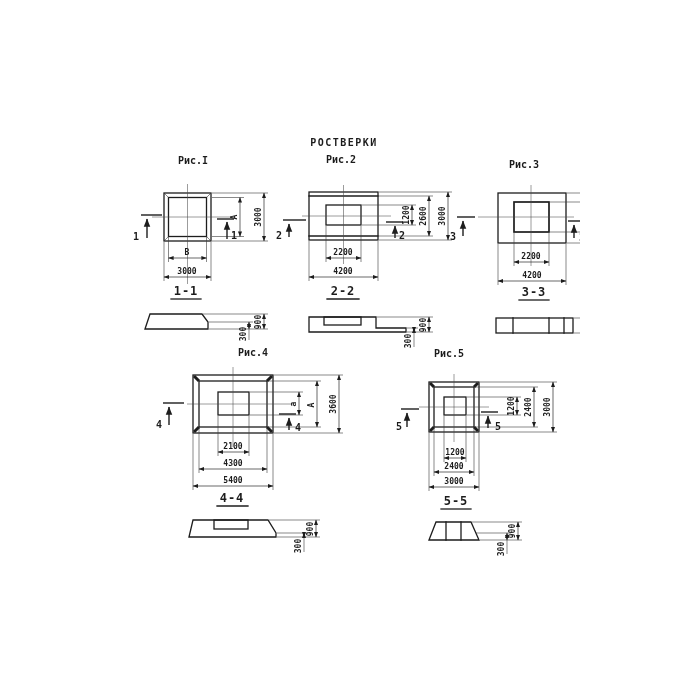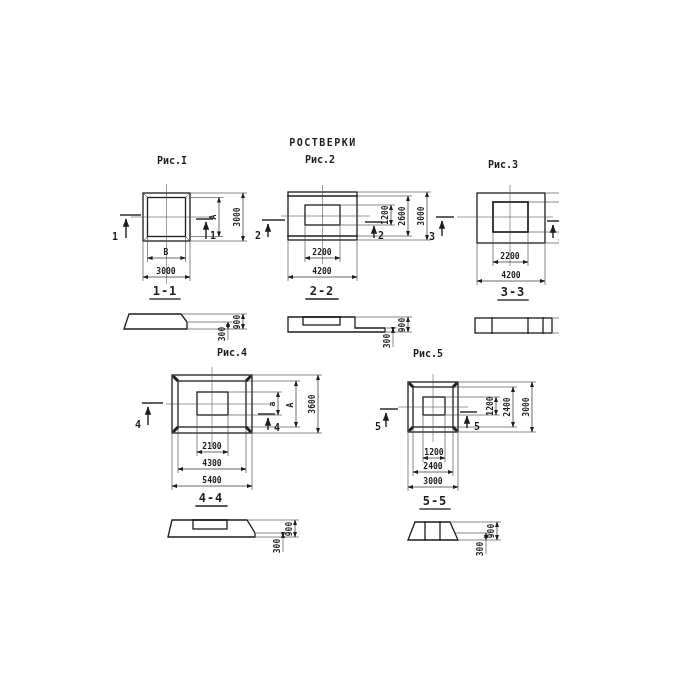--- a/index.html
+++ b/index.html
@@ -1,17 +1,17 @@
 <!DOCTYPE html>
 <html><head>
 <meta charset="utf-8">
 <style>
   html,body{margin:0;padding:0;background:#ffffff;}
   .sheet{position:relative;width:559px;height:700px;background:#ffffff;overflow:hidden;
-         font-family:"DejaVu Sans Mono", monospace;}
+         font-family:"DejaVu Sans Mono", monospace;margin-left:21px;}
   svg{position:absolute;left:0;top:0;}
   .main{stroke:#1d1d1d;stroke-width:1.3;fill:none;stroke-linecap:square;}
   .heavy{stroke:#1d1d1d;stroke-width:1.7;fill:none;}
   .thin{stroke:#3a3a3a;stroke-width:0.6;fill:none;}
   .cl{stroke:#4a4a4a;stroke-width:0.55;fill:none;}
   .dim{stroke:#2a2a2a;stroke-width:0.7;fill:none;}
   .cut{stroke:#1d1d1d;stroke-width:1.4;fill:none;}
   .wedge{stroke:#1d1d1d;stroke-width:3;fill:none;}
   text{fill:#1c1c1c;}
   .t-title{font:bold 10px "DejaVu Sans Mono", monospace;letter-spacing:1.5px;}

